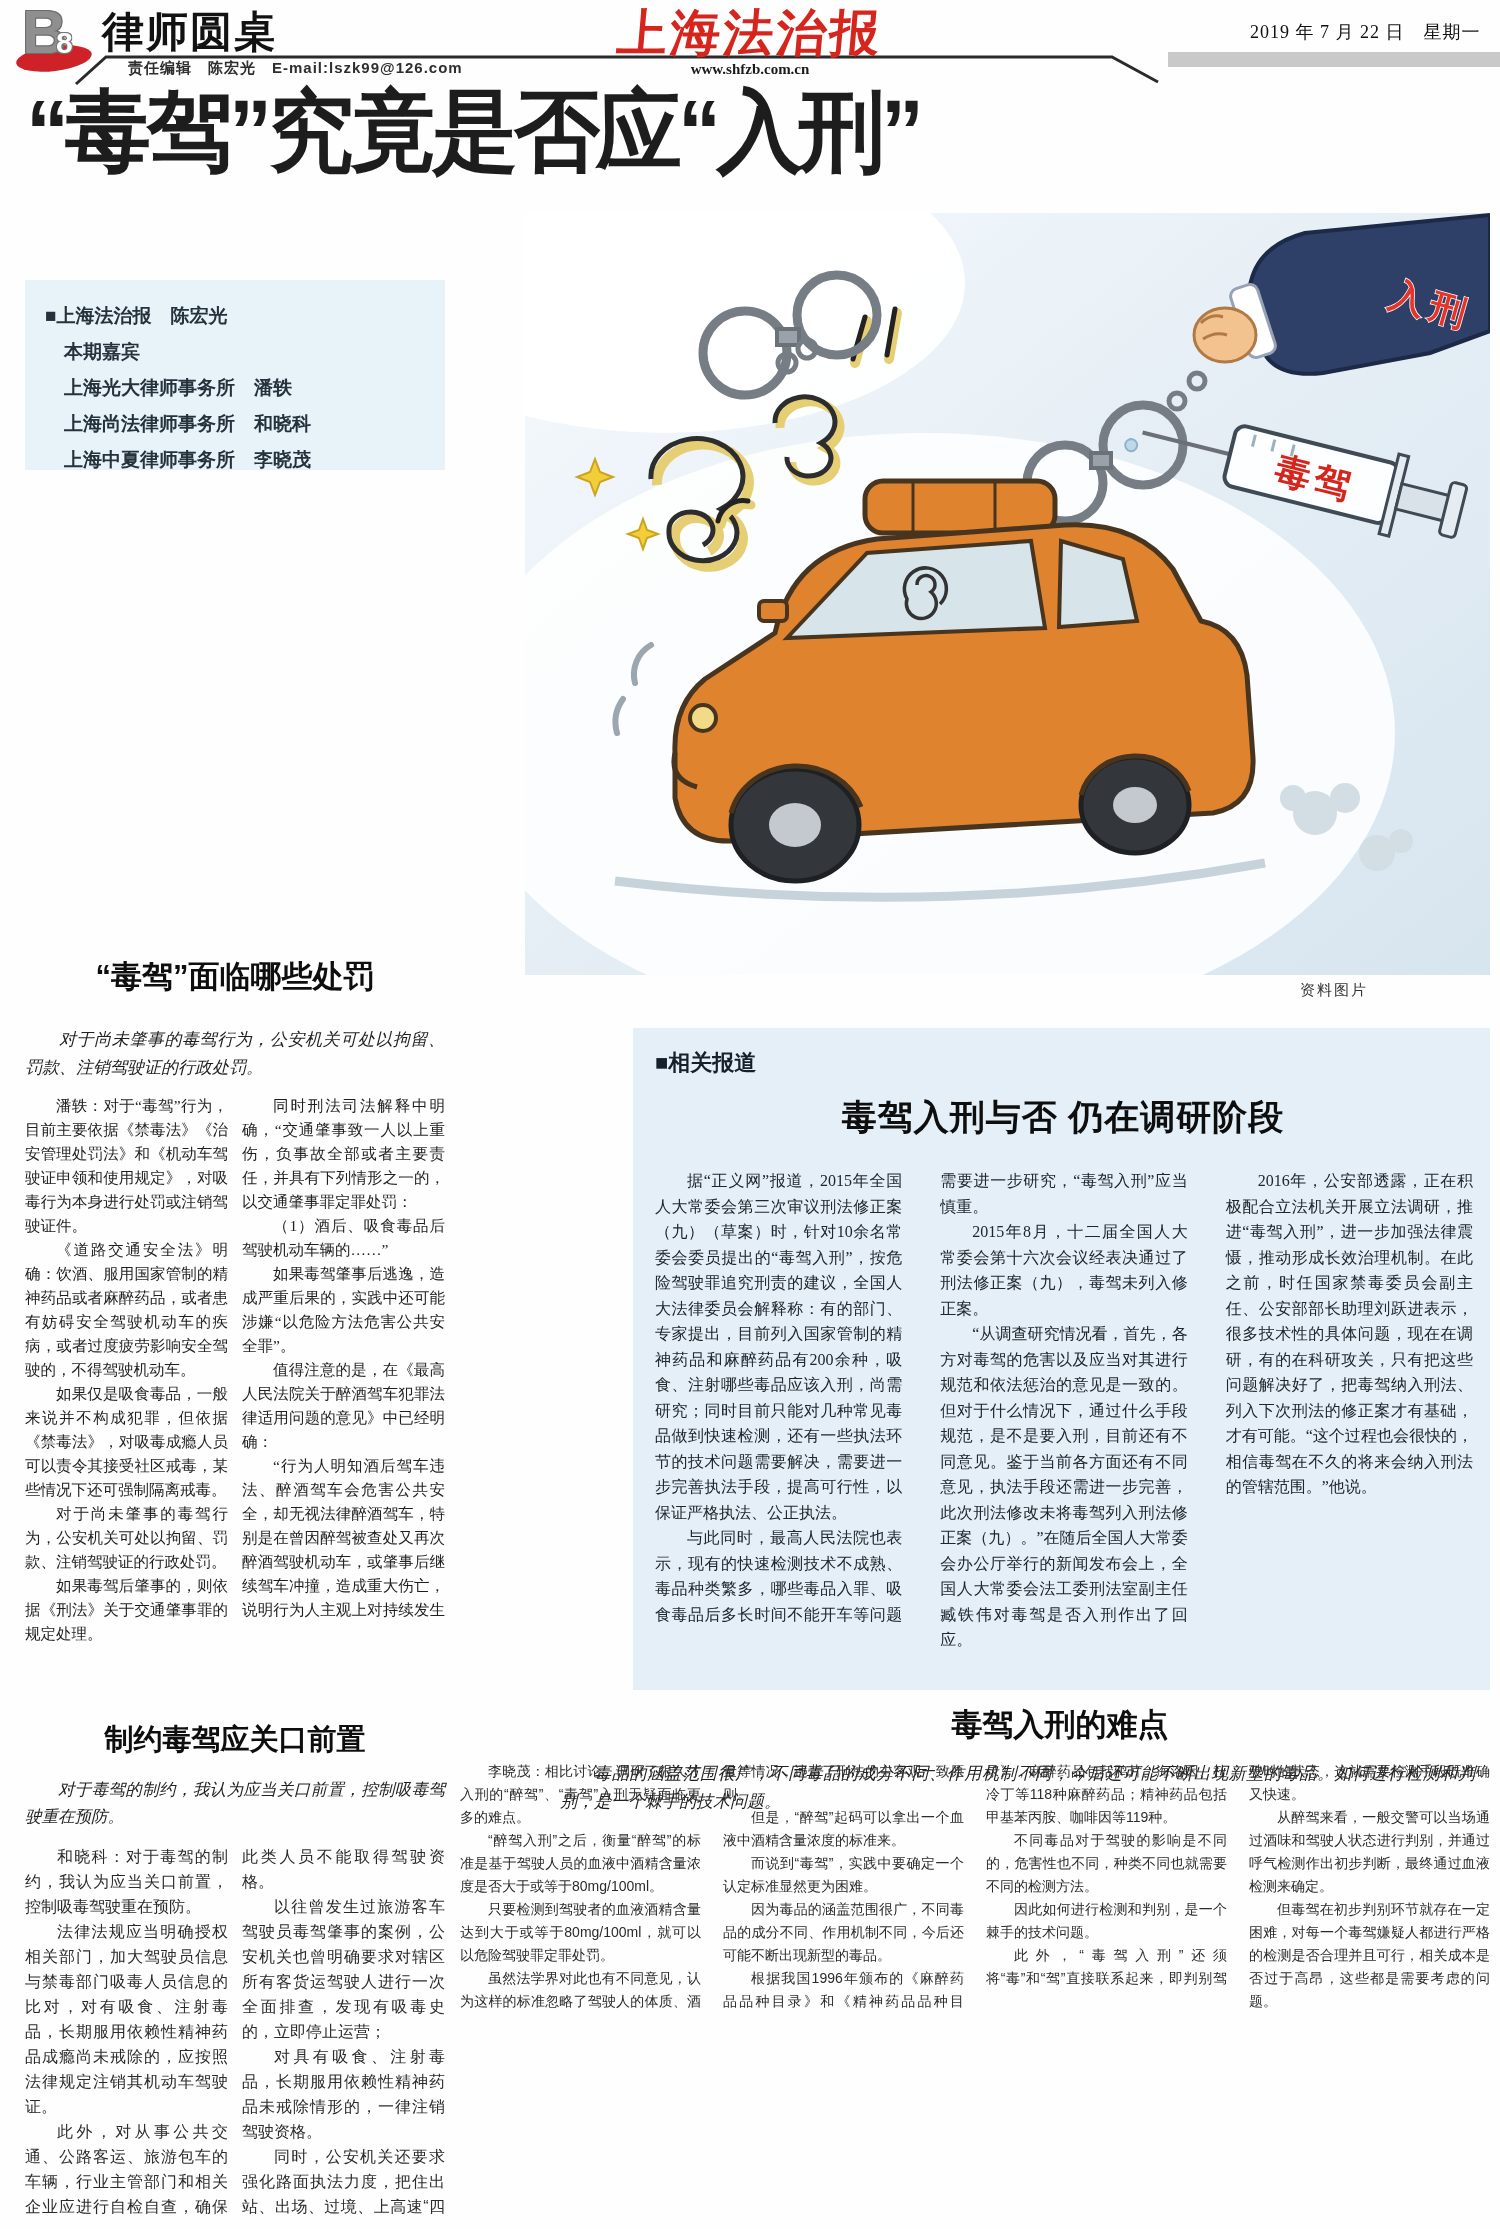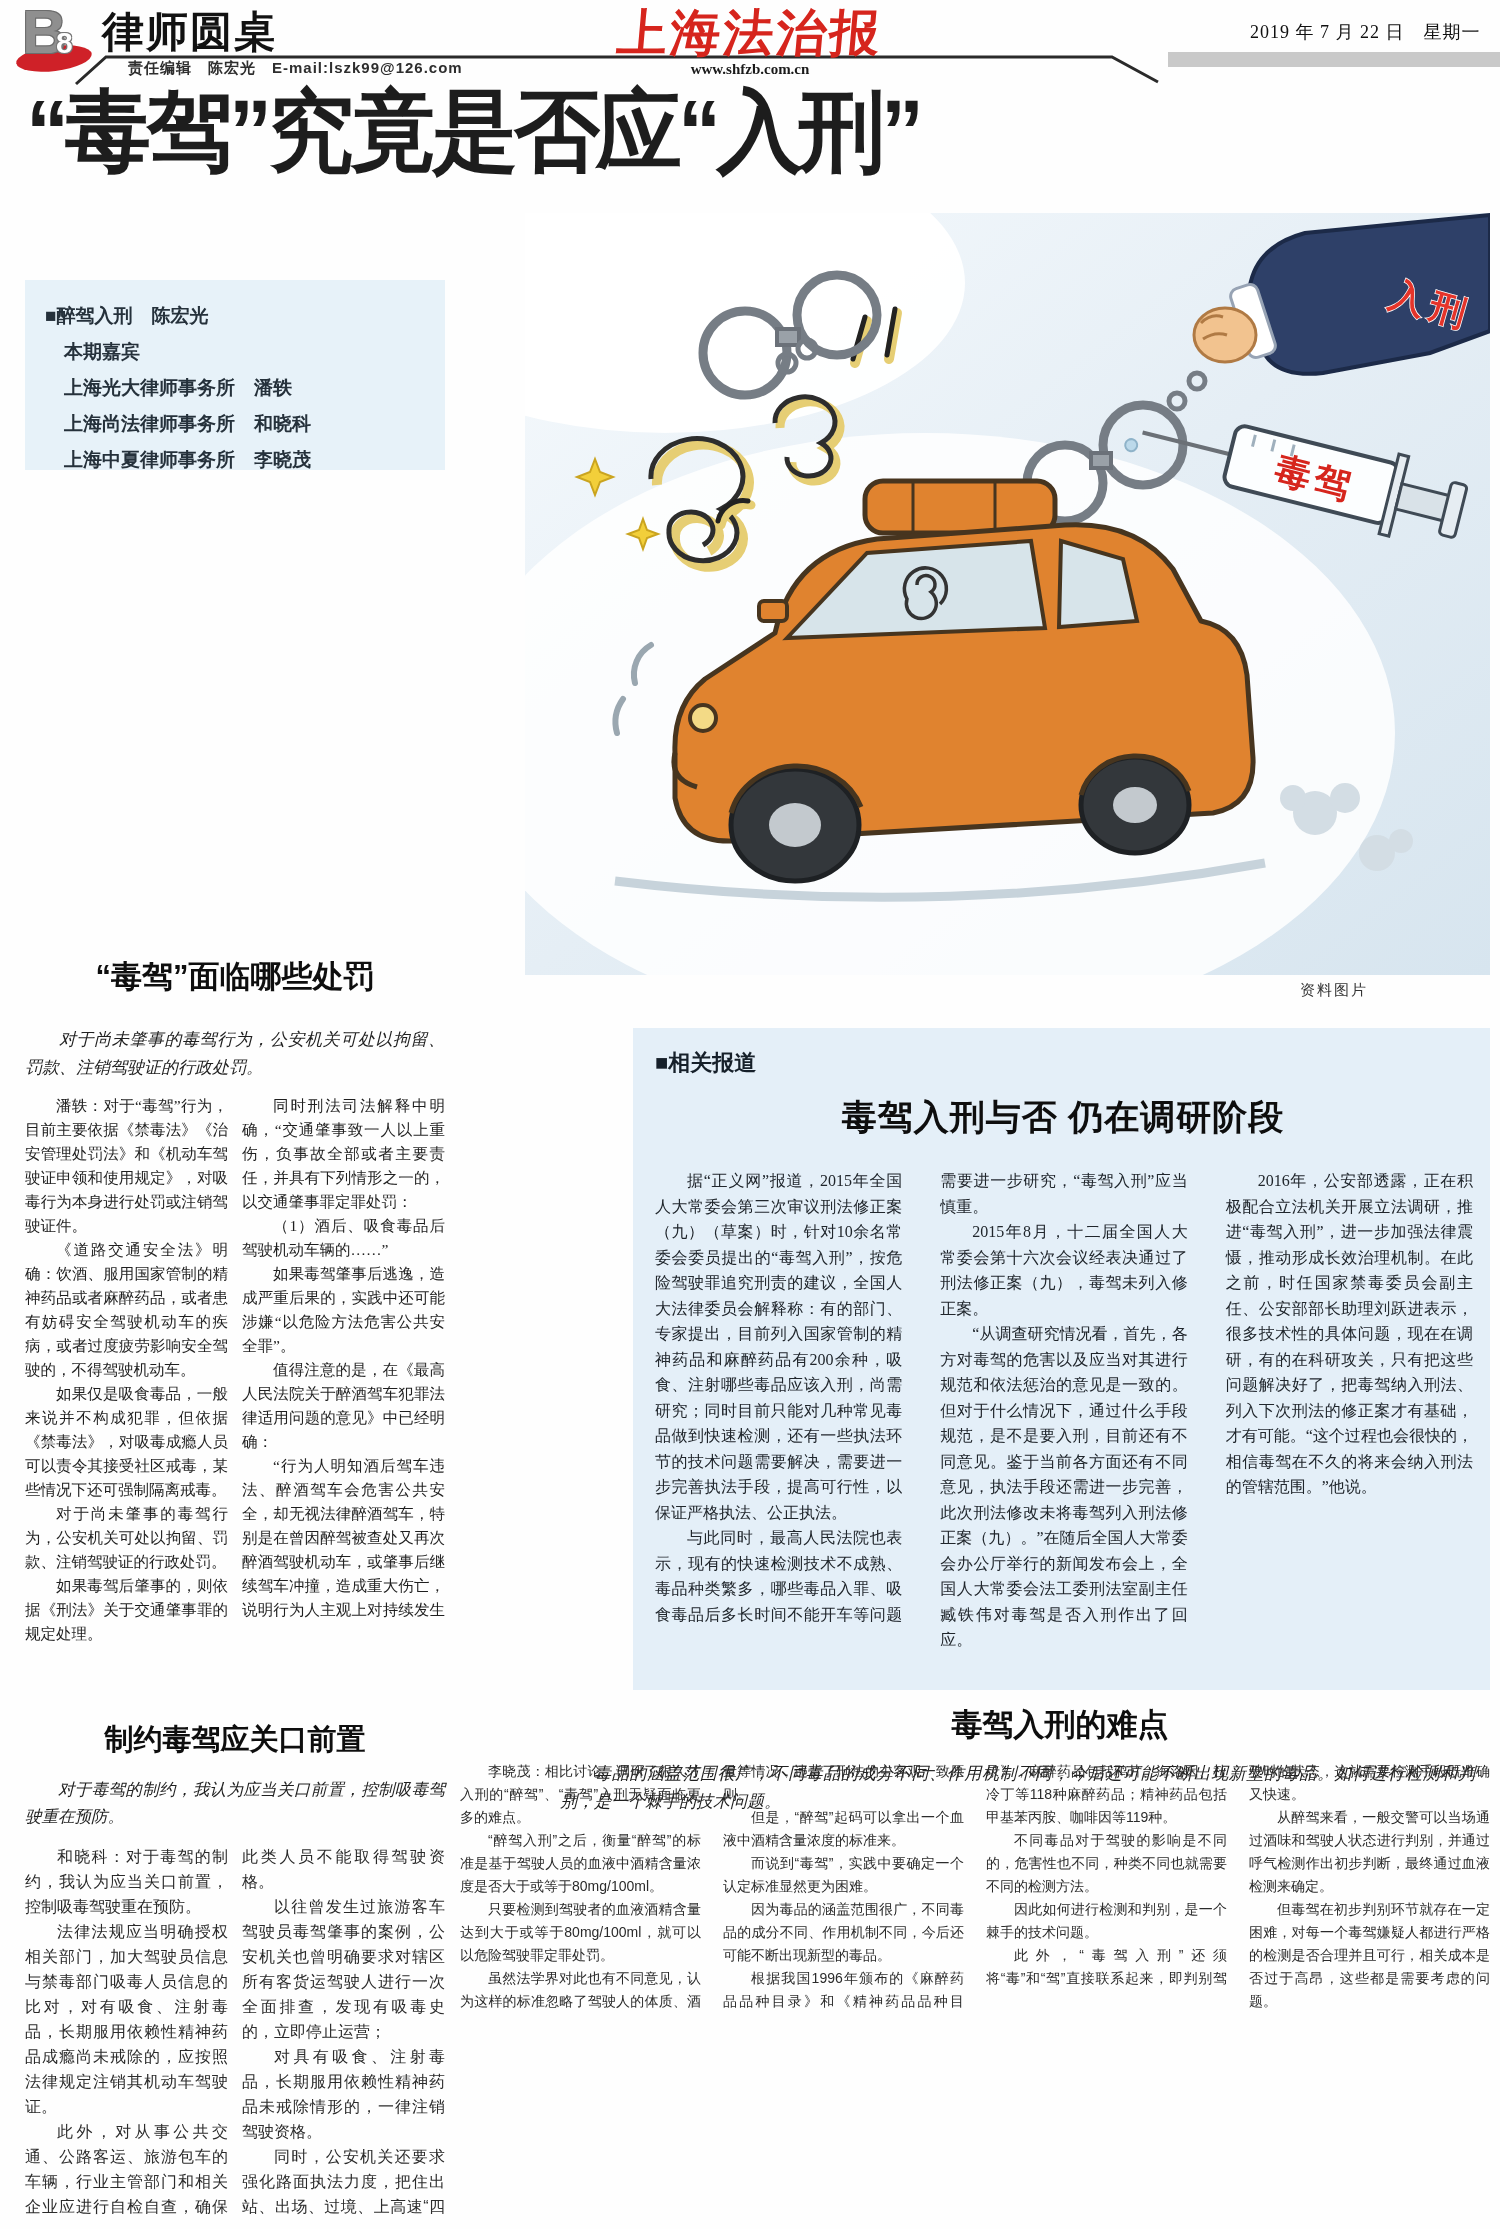--- a/index.html
+++ b/index.html
@@ -106,21 +106,21 @@
   <div class="abs section-name">律师圆桌</div>
   <div class="abs masthead">上海法治报</div>
   <div class="abs website">www.shfzb.com.cn</div>
   <div class="abs editor-line">责任编辑　陈宏光　E-mail:lszk99@126.com</div>
   <div class="abs date-line">2019 年 7 月 22 日　星期一</div>
   <div class="abs gray-bar"></div>
 
   <div class="abs headline">“毒驾”究竟是否应“入刑”</div>
 
   <div class="abs guest-box">
-      <p>■醉驾入刑　陈宏光</p>
+      <p>■上海法治报　陈宏光</p>
       <p>本期嘉宾</p>
       <p>上海光大律师事务所　潘轶</p>
       <p>上海尚法律师事务所　和晓科</p>
       <p>上海中夏律师事务所　李晓茂</p>
     </div>
 
 
   <div class="abs sec-title s1-title">“毒驾”面临哪些处罚</div>
   <div class="abs kaiti s1-intro">
     <p>对于尚未肇事的毒驾行为，公安机关可处以拘留、罚款、注销驾驶证的行政处罚。</p>

